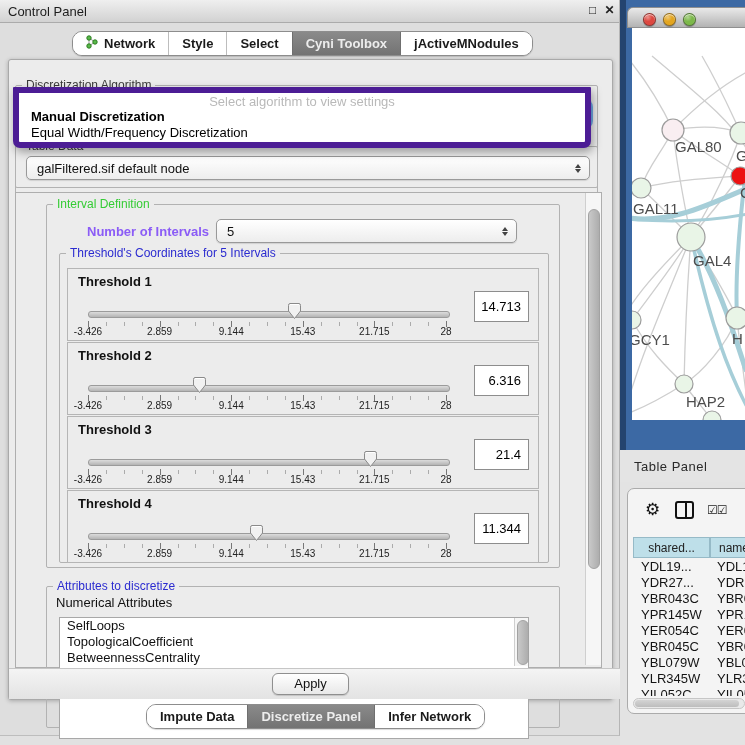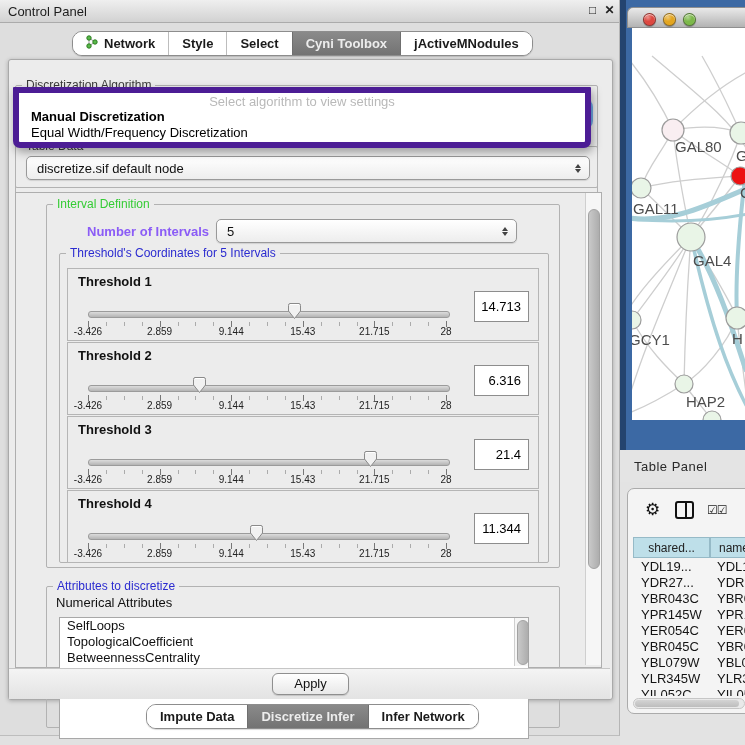--- a/index.html
+++ b/index.html
@@ -79,21 +79,21 @@
   .valbox{position:absolute;left:406px;top:22px;width:55px;height:31px;
           background:#fff;border:1px solid #8d8d8d;font-size:13px;color:#000;
           display:flex;align-items:center;justify-content:flex-end;
           padding-right:7px;box-sizing:border-box;}
   
   .attrlist{position:absolute;left:12px;top:30px;width:468px;height:120px;
             background:#fff;border:1px solid #a8a8a8;font-size:13px;color:#111;}
   .attrlist .li{height:16px;line-height:16px;padding-left:7px;white-space:nowrap;}
   
   .applybar{left:9px;top:667px;width:601px;height:30px;
-            background:linear-gradient(#f4f4f4,#e3e3e3);border-top:1px solid #c6c6c6;}
+            background:linear-gradient(#f4f4f4,#e3e3e3);border-top:1px solid #c6c6c6;padding-left:36px;}
   .btn{background:linear-gradient(#ffffff,#e8e8e8);border:1px solid #8f8f8f;
        border-radius:6px;font-size:13px;color:#111;text-align:center;
        box-shadow:0 1px 1px rgba(0,0,0,.15);cursor:default;}
   
   .net-frame{left:620px;top:0;width:125px;height:450px;
              background:linear-gradient(90deg,#24446f 0 6px,#3c69a4 6px);}
   .mac-titlebar{left:627px;top:7px;width:118px;height:21px;
                 background:linear-gradient(#e9e9e9,#b3b3b3);
                 border:1px solid #8f8f8f;border-right:none;border-radius:6px 0 0 0;
                 box-sizing:border-box;}
@@ -177,21 +177,21 @@
 
     <div class="abs popup" style="left:4px;top:27px;">
       <div class="hint">Select algorithm to view settings</div>
       <div class="opt b">Manual Discretization</div>
       <div class="opt">Equal Width/Frequency Discretization</div>
     </div>
 
     <div class="abs group" style="left:6px;top:86px;width:581px;height:40px;">
       <span class="gtitle dark">Table Data</span>
       <div class="combo" style="position:absolute;left:10px;top:9px;width:562px;height:22px;">
-        <span class="ctext">discretize.sif default node</span>
+        <span class="ctext">galFiltered.sif default node</span>
         <span class="stepper">
             <i class="up"></i>
             <i class="dn"></i>
           </span>
       </div>
     </div>
 
     <div class="abs bigbox" style="left:6px;top:132px;">
 
       <div class="abs group" style="left:30px;top:11px;width:512px;height:362px;">
@@ -381,21 +381,21 @@
       <div class="btn" style="position:absolute;left:263px;top:4px;width:75px;height:20px;line-height:20px;">Apply</div>
     </div>
   </div>
 
   <div class="abs" style="left:146px;top:704px;">
     <div class="tabstrip" id="bottomTabs">
         <div class="tab">
           <span>Impute Data</span>
         </div>
         <div class="tab sel">
-          <span>Discretize Infer</span>
+          <span>Discretize Panel</span>
         </div>
         <div class="tab">
           <span>Infer Network</span>
         </div>
       </div>
   </div>
 </div>
 
 <div class="abs net-frame"></div>
 <div class="abs mac-titlebar">

